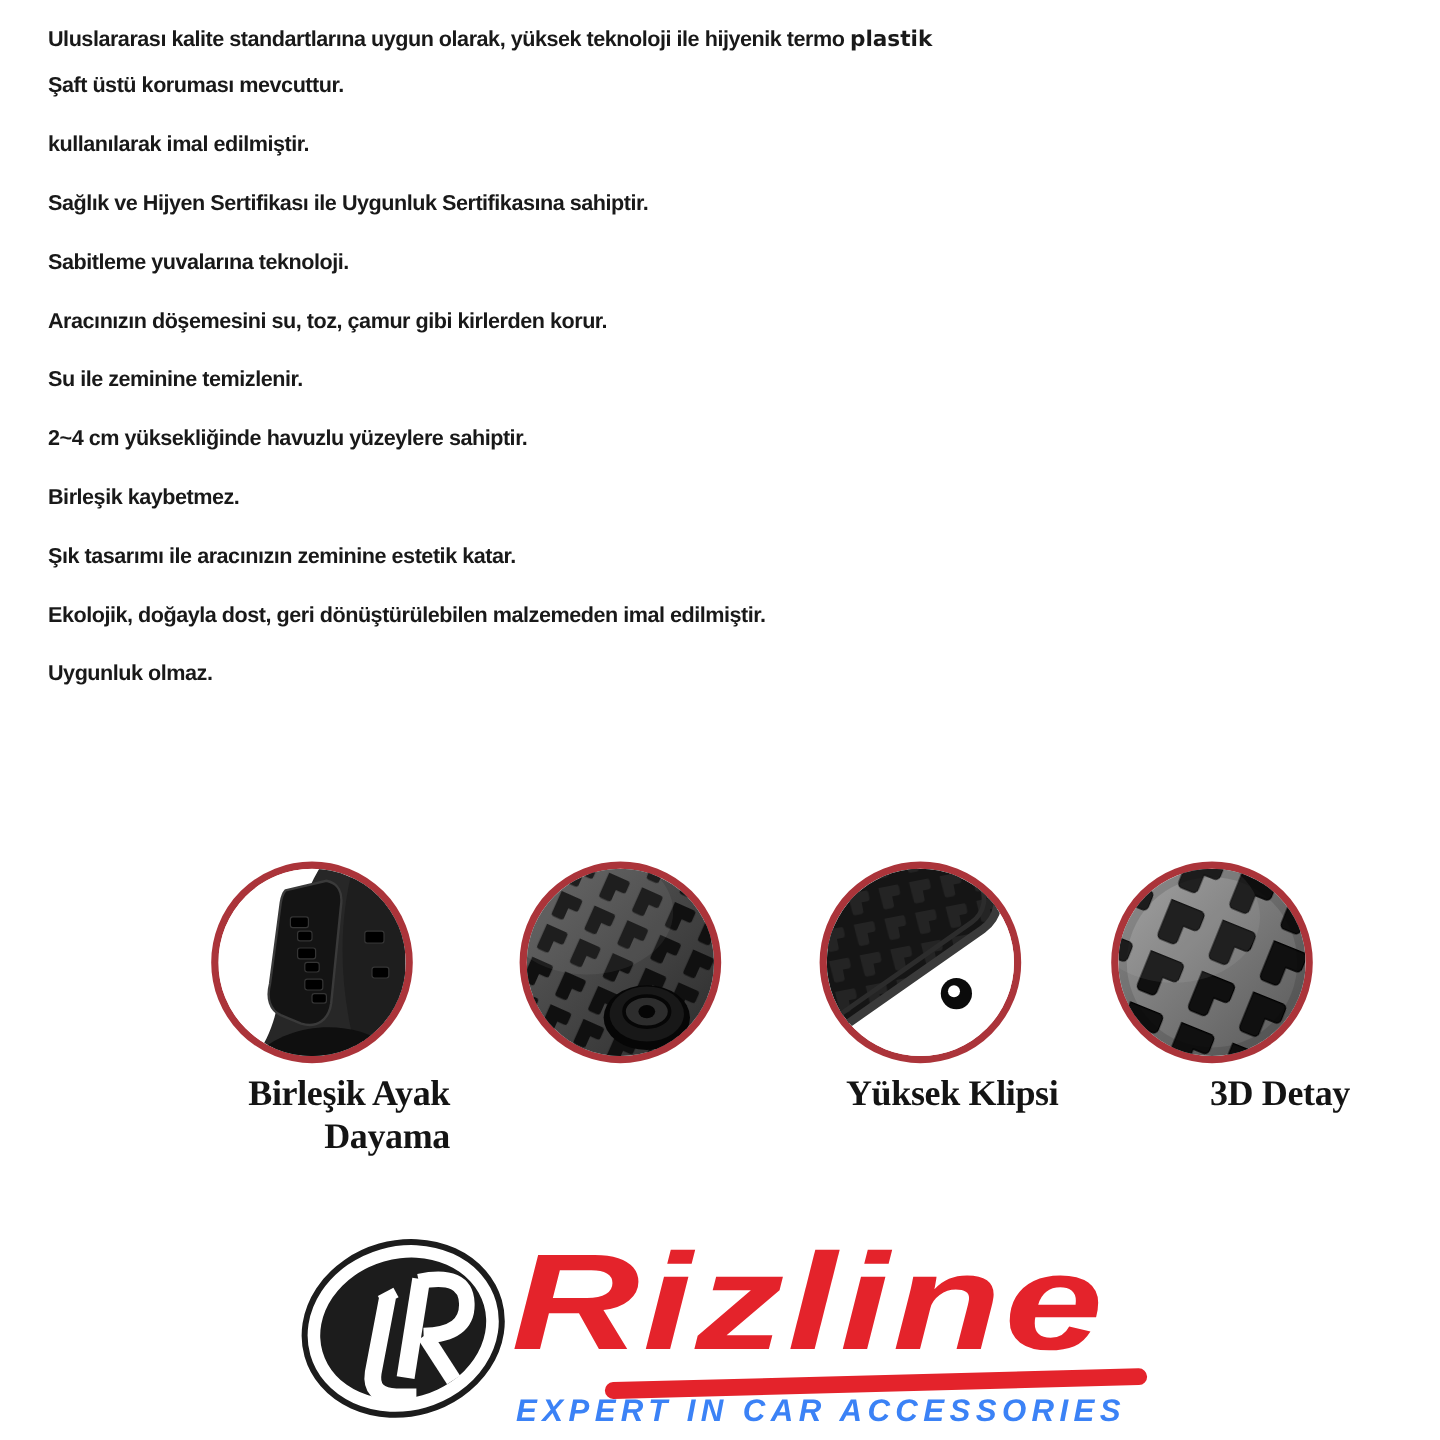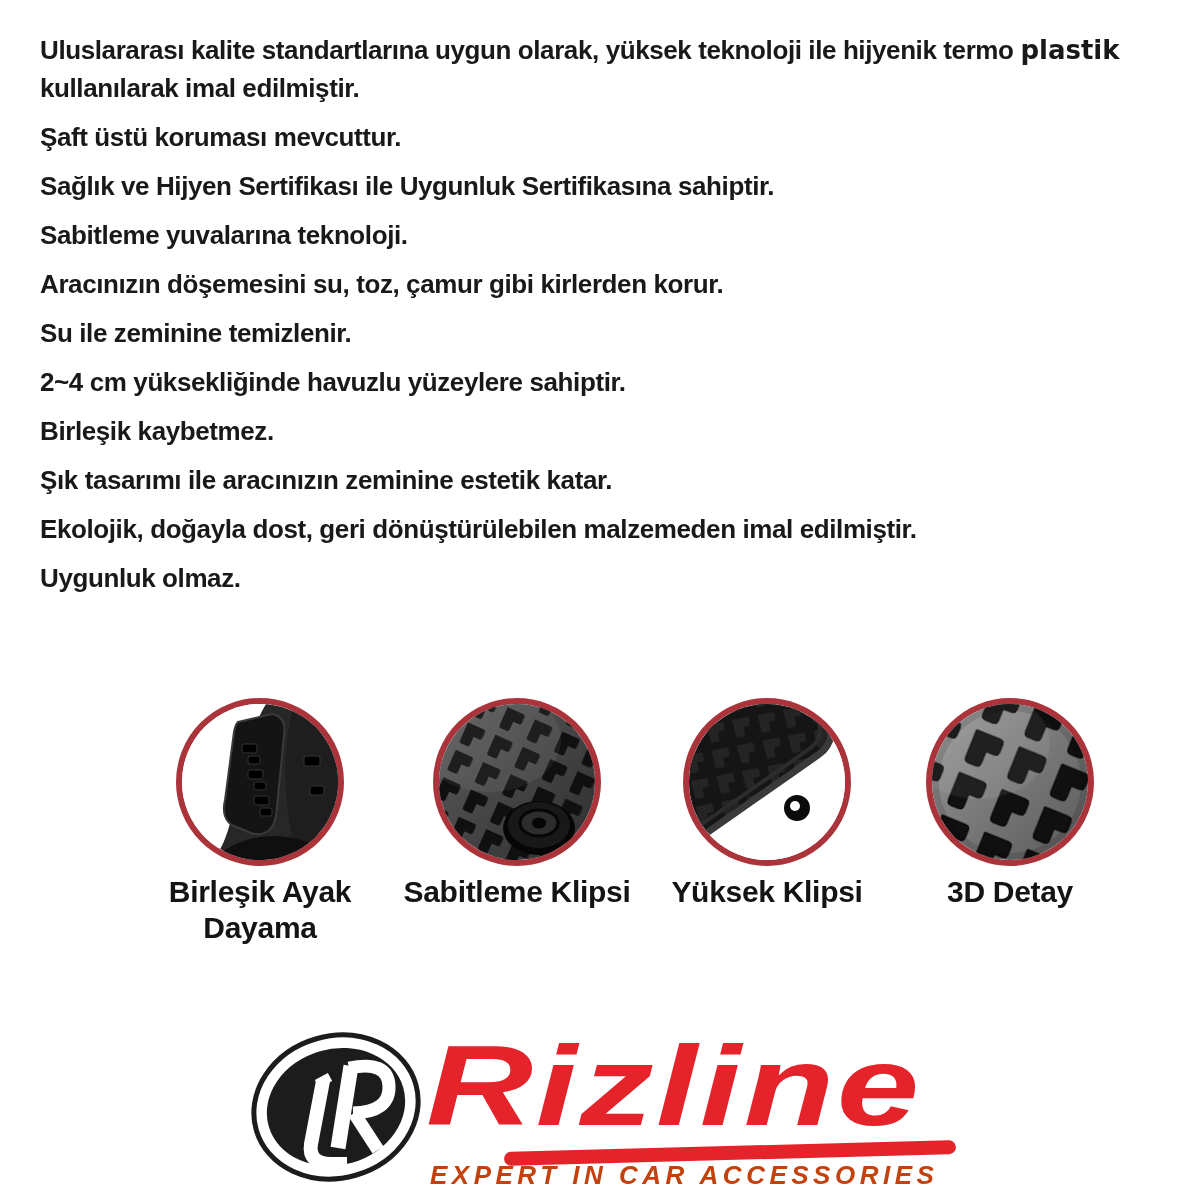--- a/index.html
+++ b/index.html
@@ -3,28 +3,28 @@
 <meta charset="utf-8">
 <style>
   html,body{margin:0;padding:0;}
   body{
     width:1200px;height:1200px;position:relative;overflow:hidden;
     background:#ffffff;
     font-family:"Liberation Sans",sans-serif;
   }
   
   .features{
-    position:absolute;left:40px;top:31px;width:1135px;
-    color:#191919;font-weight:bold;font-size:26px;letter-spacing:-0.4px;
+    position:absolute;left:40px;top:13px;width:1135px;
+    color:#191919;font-weight:bold;font-size:18px;letter-spacing:-0.4px;
   }
   .feat{margin:0 0 11px 0;line-height:38px;}
   .feat.first{margin-bottom:0;}
   .feat .em{font-family:"DejaVu Sans",sans-serif;letter-spacing:0;}
   
-  .fcol{position:absolute;top:682px;width:230px;text-align:center;}
+  .fcol{position:absolute;top:702px;width:230px;text-align:right;font-family:Liberation Serif, serif;}
   #col-1{left:105px;}
   #col-2{left:362px;}
   #col-3{left:612px;}
   #col-4{left:855px;}
   .ring{
     width:168px;height:168px;border-radius:50%;
     border:6px solid #ab343a;box-sizing:border-box;
     margin:0 auto;overflow:hidden;background:#fff;
   }
   .ring svg{display:block;width:156px;height:156px;}
@@ -42,30 +42,30 @@
     color:#e4232b;letter-spacing:2px;white-space:nowrap;
     transform:scaleX(1.30);transform-origin:left top;
   }
   .swash{
     position:absolute;left:254px;top:116px;width:452px;height:14px;
     background:#e4232b;border-radius:8px;transform:rotate(-1.5deg);
   }
   .tagline{
     position:absolute;left:180px;top:130px;
     font-size:26px;font-weight:bold;font-style:italic;
-    letter-spacing:4.5px;color:#c2410c;white-space:nowrap;
+    letter-spacing:4.5px;color:#3b82f6;white-space:nowrap;
   }
 </style>
 </head>
 <body>
 
 <section class="features">
   <p class="feat first"><span>Uluslararası kalite standartlarına uygun olarak, yüksek teknoloji ile hijyenik termo </span><span class="em">plastik</span></p>
+  <p class="feat">Şaft üstü koruması mevcuttur.</p>
   <p class="feat cont">kullanılarak imal edilmiştir.</p>
-  <p class="feat">Şaft üstü koruması mevcuttur.</p>
   <p class="feat">Sağlık ve Hijyen Sertifikası ile Uygunluk Sertifikasına sahiptir.</p>
   <p class="feat">Sabitleme yuvalarına teknoloji.</p>
   <p class="feat">Aracınızın döşemesini su, toz, çamur gibi kirlerden korur.</p>
   <p class="feat">Su ile zeminine temizlenir.</p>
   <p class="feat">2~4 cm yüksekliğinde havuzlu yüzeylere sahiptir.</p>
   <p class="feat">Birleşik kaybetmez.</p>
   <p class="feat">Şık tasarımı ile aracınızın zeminine estetik katar.</p>
   <p class="feat">Ekolojik, doğayla dost, geri dönüştürülebilen malzemeden imal edilmiştir.</p>
   <p class="feat">Uygunluk olmaz.</p>
 </section>
@@ -110,23 +110,20 @@
       </defs>
       <rect width="156" height="156" fill="url(#g2)"></rect>
       <rect width="156" height="156" fill="url(#p2)"></rect>
       <ellipse cx="50" cy="36" rx="72" ry="52" fill="#ffffff" opacity="0.06"></ellipse>
       <ellipse cx="100" cy="124" rx="36" ry="27" fill="#060606"></ellipse>
       <ellipse cx="100" cy="121" rx="31" ry="23" fill="#181818"></ellipse>
       <ellipse cx="100" cy="119" rx="19" ry="13" fill="#2d2d2d" stroke="#060606" stroke-width="3"></ellipse>
       <ellipse cx="100" cy="119" rx="7" ry="5.5" fill="#050505"></ellipse>
     </svg>
   </div>
-  <figcaption class="cap">
-    <span>Sabitleme Klipsi</span>
-  </figcaption>
 </figure>
 
 <figure class="fcol" id="col-3">
   <div class="ring">
     <svg viewBox="0 0 156 156">
       <defs>
         <pattern id="p3" width="26" height="26" patternUnits="userSpaceOnUse" patternTransform="rotate(24)">
           <path d="M3,4 h15 a2,2 0 0 1 2,2 v5 a2,2 0 0 1 -2,2 h-5 v7.5 a2,2 0 0 1 -2,2 h-5 a2,2 0 0 1 -2,-2 z" fill="#242424"></path>
         </pattern>
       </defs>

